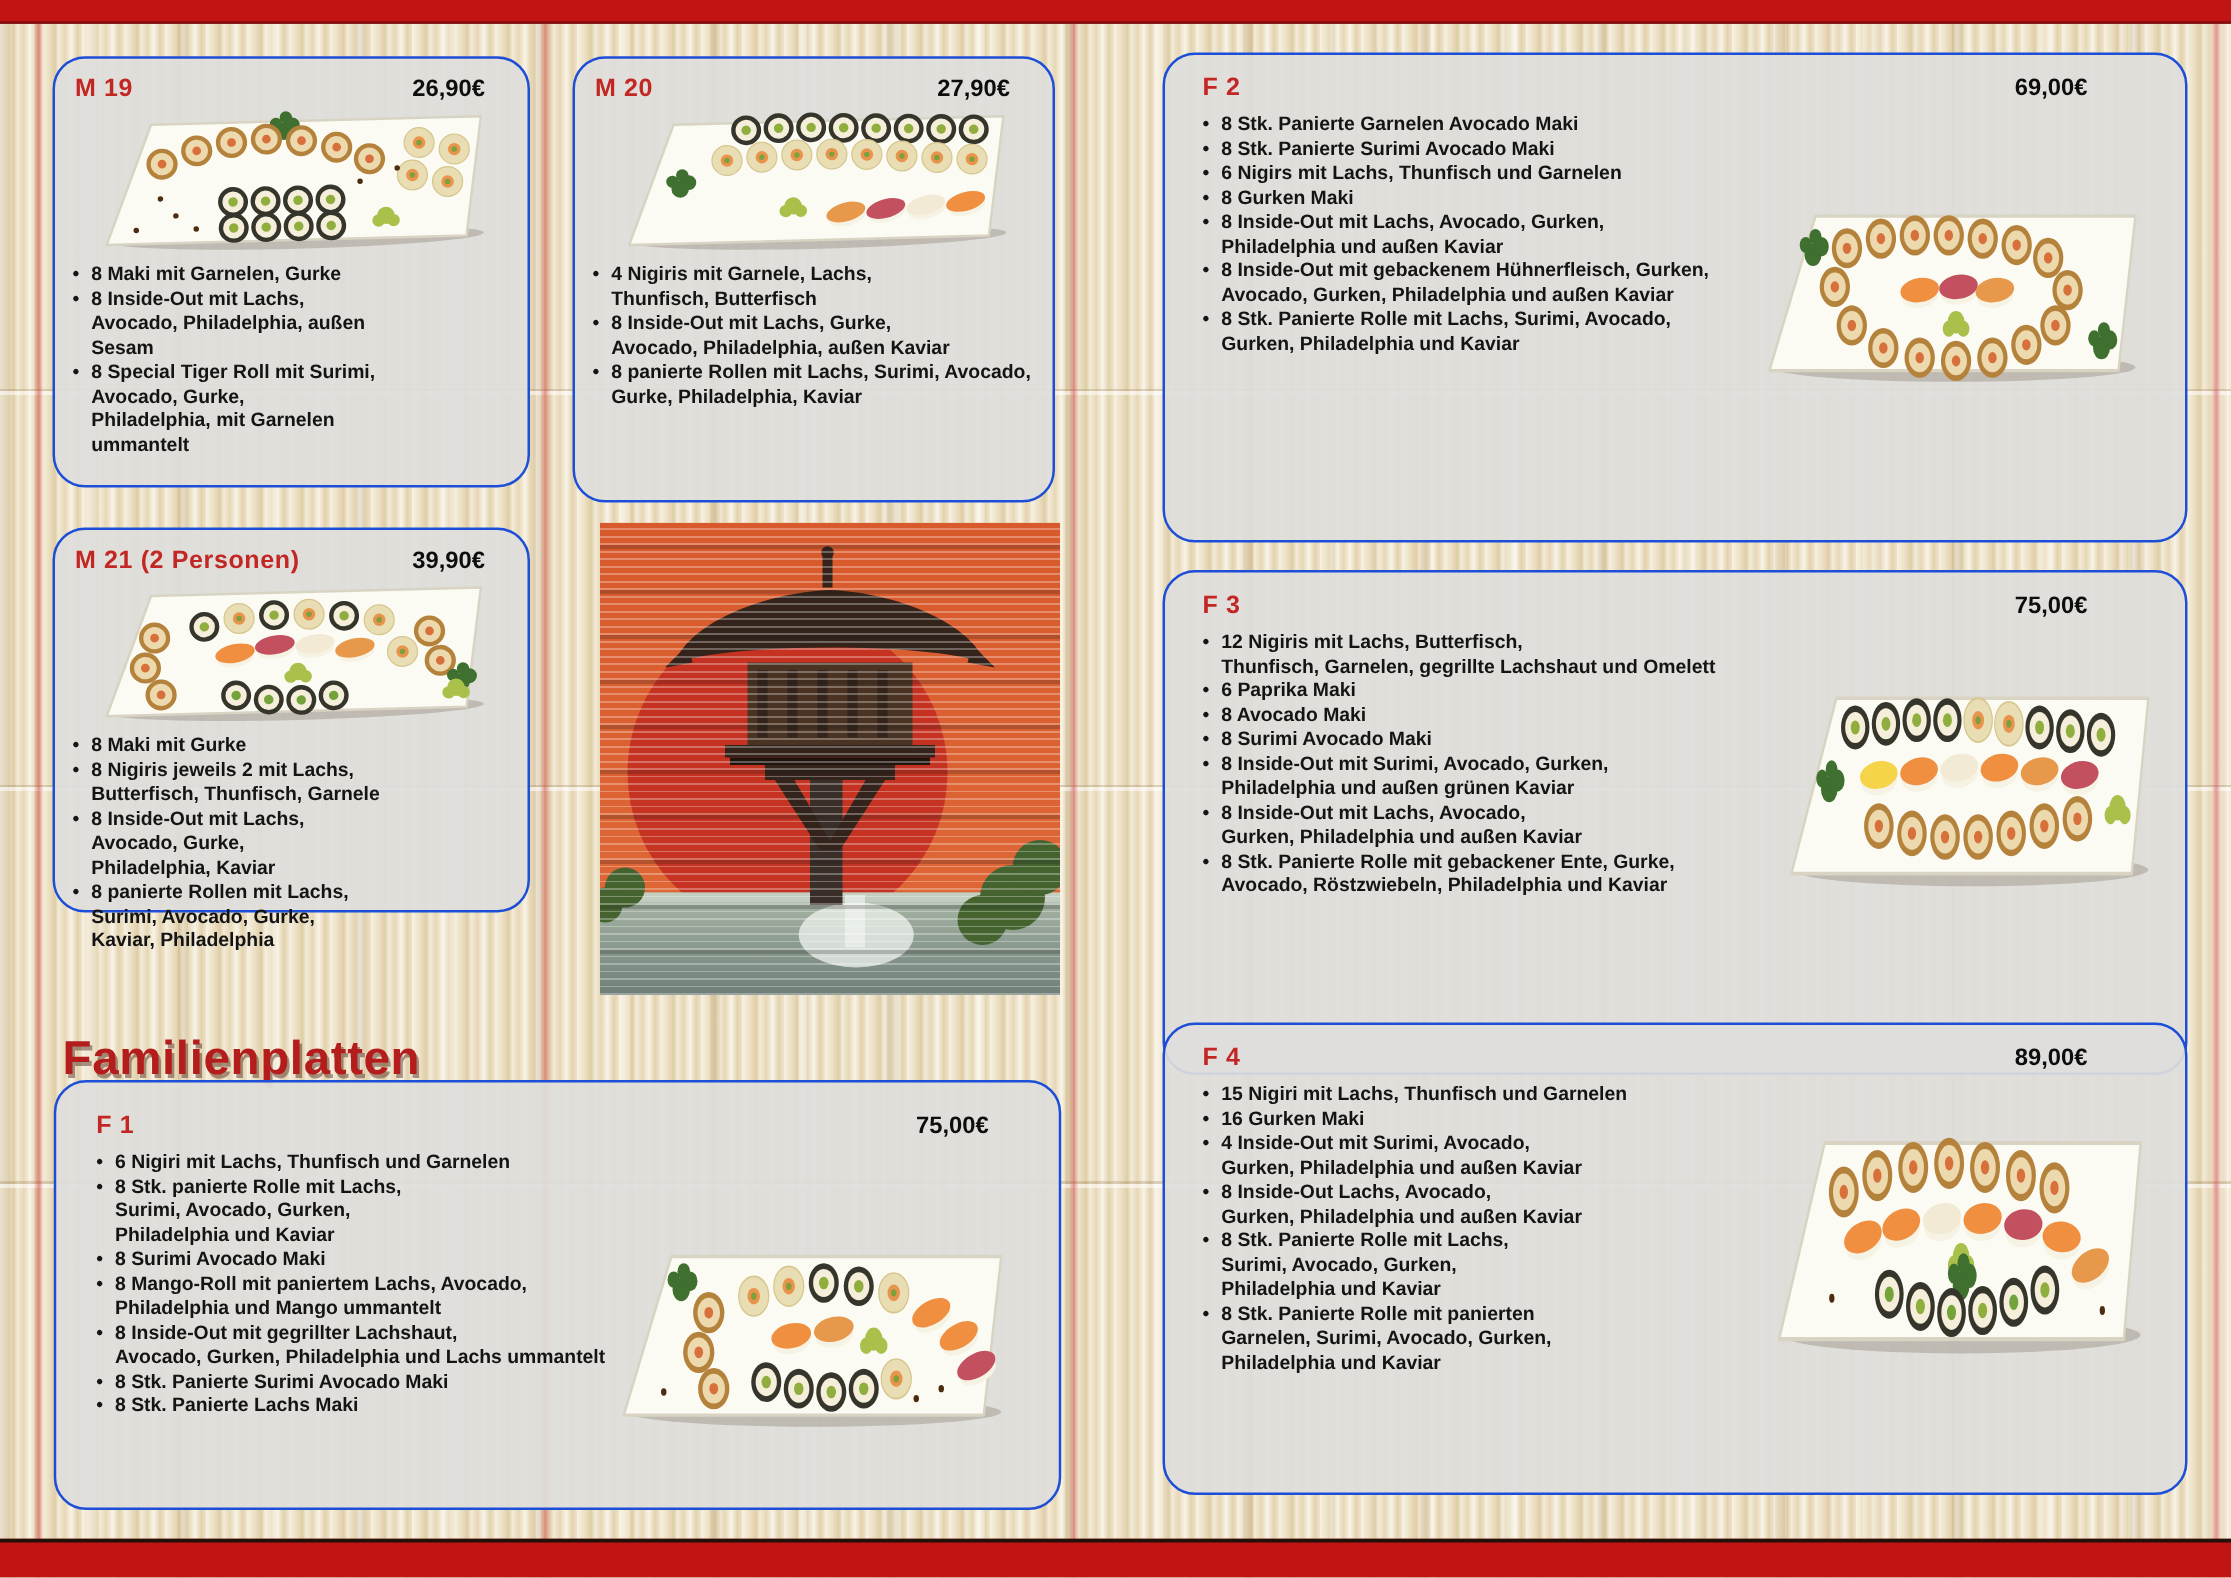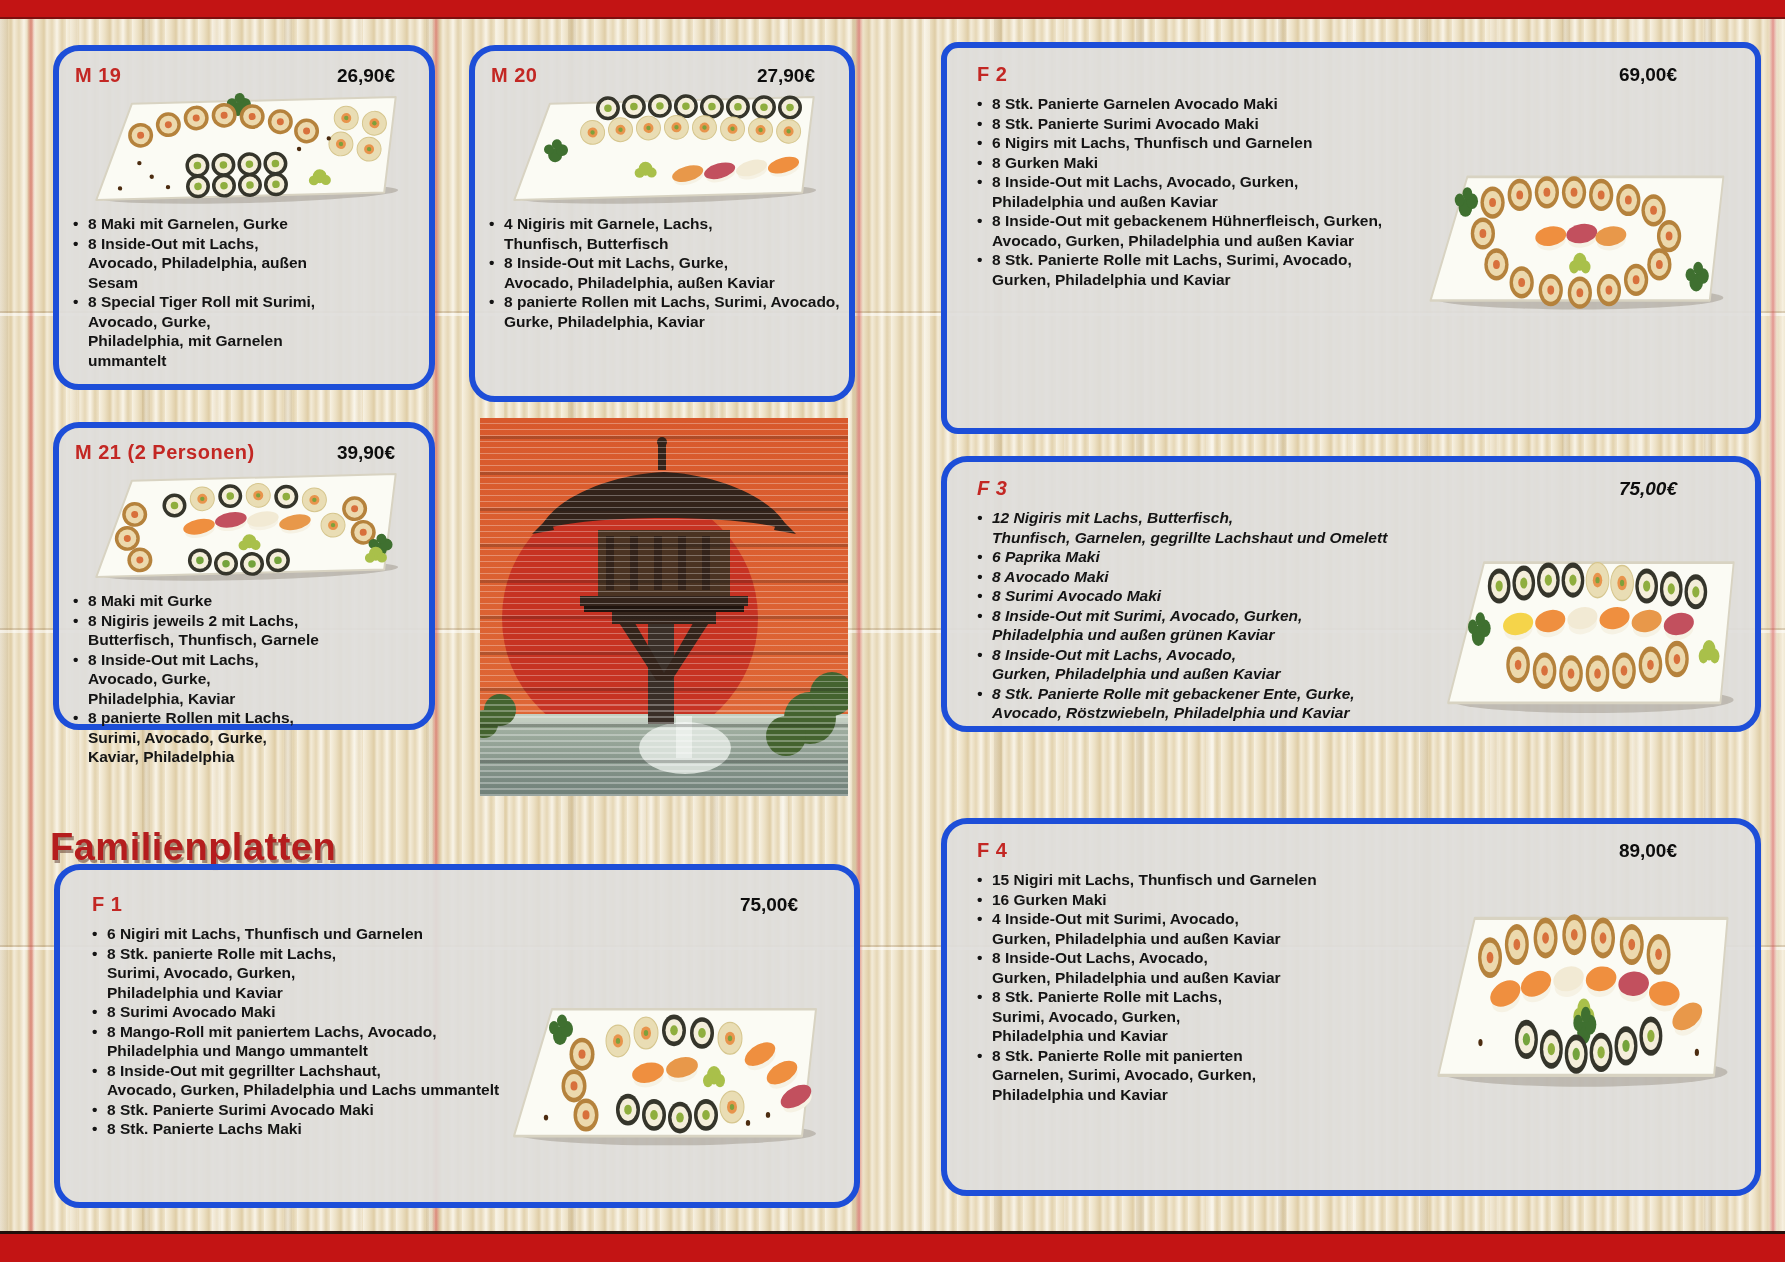--- a/index.html
+++ b/index.html
@@ -12,27 +12,27 @@
       repeating-linear-gradient(90deg, rgba(120,90,40,.10) 0 8px, transparent 8px 70px, rgba(255,255,255,.28) 70px 78px, transparent 78px 142px),
       repeating-linear-gradient(90deg, #f7f1e2 0px, #ece0c4 6px, #dfcda6 11px, #f3ebd8 14px, #e6d7b6 19px, #f9f4e8 24px, #e2d2ae 29px, #efe4cb 33px);
   }
   .thread{position:absolute;top:0;bottom:0;width:8px;z-index:1;
     background:linear-gradient(90deg, rgba(200,50,50,0), rgba(205,55,55,.5), rgba(200,50,50,0));}
   #thread-a{left:27px}#thread-b{left:432px}#thread-c{left:855px}#thread-d{left:1769px}
 
   .bar-top{position:absolute;left:0;top:0;width:100%;height:17px;background:#c31414;border-bottom:2px solid #7d0f0f;z-index:3;}
   .bar-bottom{position:absolute;left:0;bottom:0;width:100%;height:28px;background:#c31414;border-top:3px solid #22100b;z-index:3;}
 
-  .card{position:absolute;background:rgba(223,222,219,.93);border:6px solid #1d4ed8;border-radius:26px;box-sizing:border-box;z-index:2;margin-left:11px;}
+  .card{position:absolute;background:rgba(223,222,219,.93);border:2px solid #1d4ed8;border-radius:26px;box-sizing:border-box;z-index:2;}
   #card-m19{left:42px;top:45px;width:382px;height:345px;}
   #card-m20{left:458px;top:45px;width:386px;height:357px;}
   #card-m21{left:42px;top:422px;width:382px;height:308px;}
   #card-f1 {left:43px;top:864px;width:806px;height:344px;}
-  #card-f2 {left:930px;top:42px;width:820px;height:392px;border-radius:17px;}
-  #card-f3 {left:930px;top:456px;width:820px;height:276px;font-style:italic;}
+  #card-f2 {left:930px;top:42px;width:820px;height:392px;}
+  #card-f3 {left:930px;top:456px;width:820px;height:404px;}
   #card-f4 {left:930px;top:818px;width:820px;height:378px;}
 
   .card-head{display:flex;justify-content:space-between;align-items:baseline;}
   .m .card-head{padding:13px 34px 0 16px;}
   .f .card-head{padding:15px 78px 0 30px;}
   #card-f1 .card-head{padding:23px 56px 0 32px;}
   .title{color:#c32723;font-size:20px;font-weight:bold;letter-spacing:.5px;}
   .price{color:#0d0d0d;font-size:19px;font-weight:bold;}
 
   .photo-flow{position:relative;width:330px;height:114px;margin:4px auto 0;transform:rotate(-1.5deg);}

